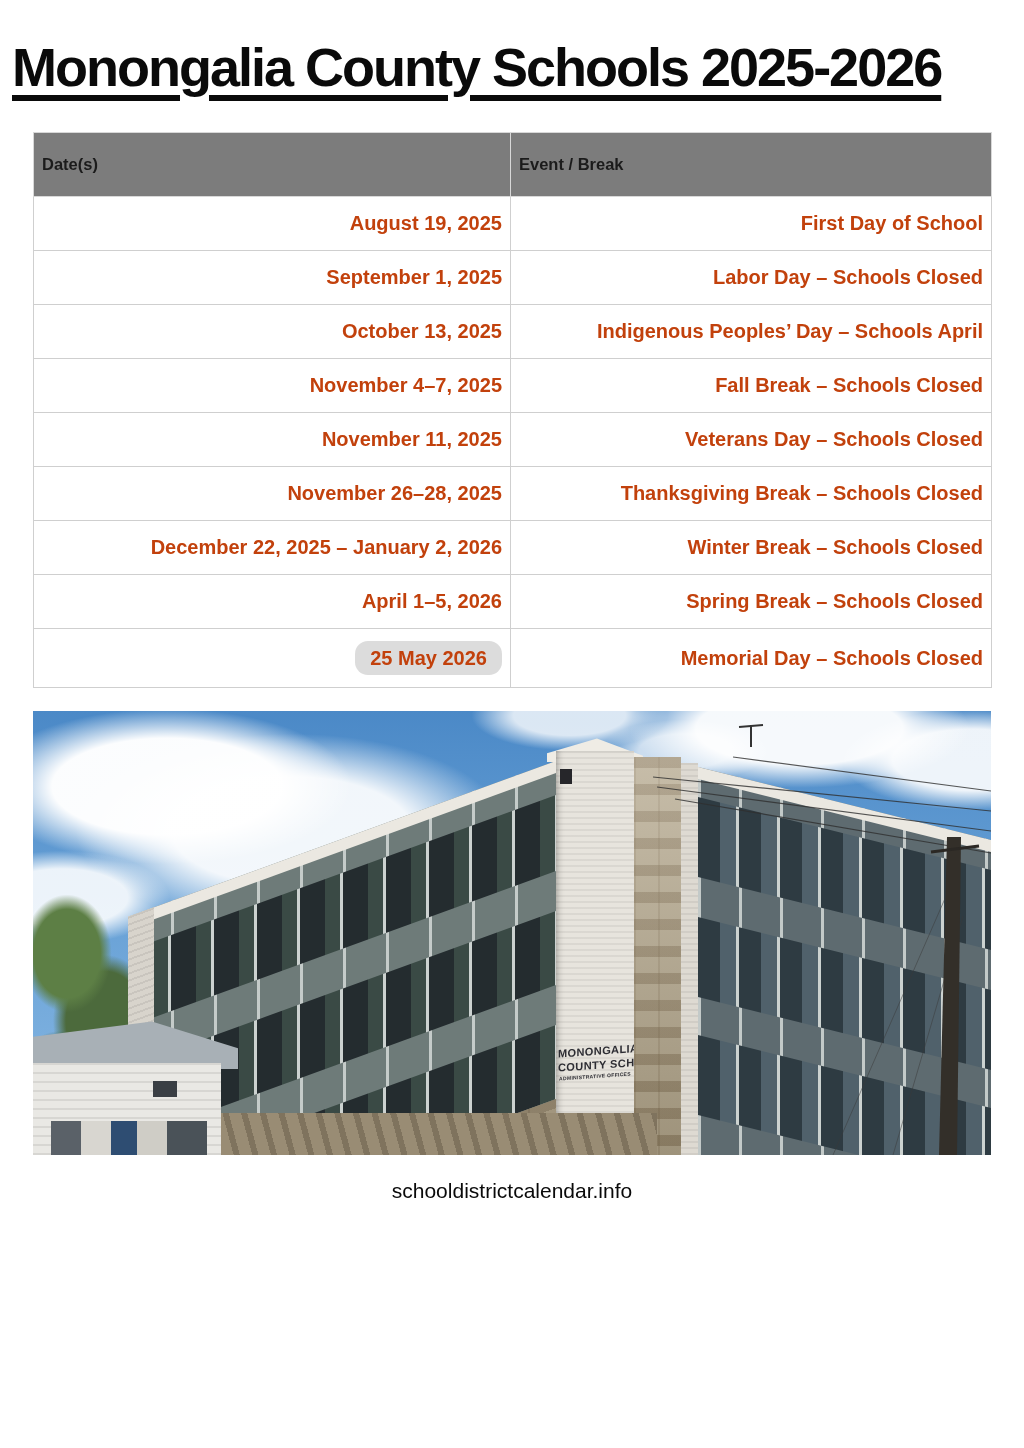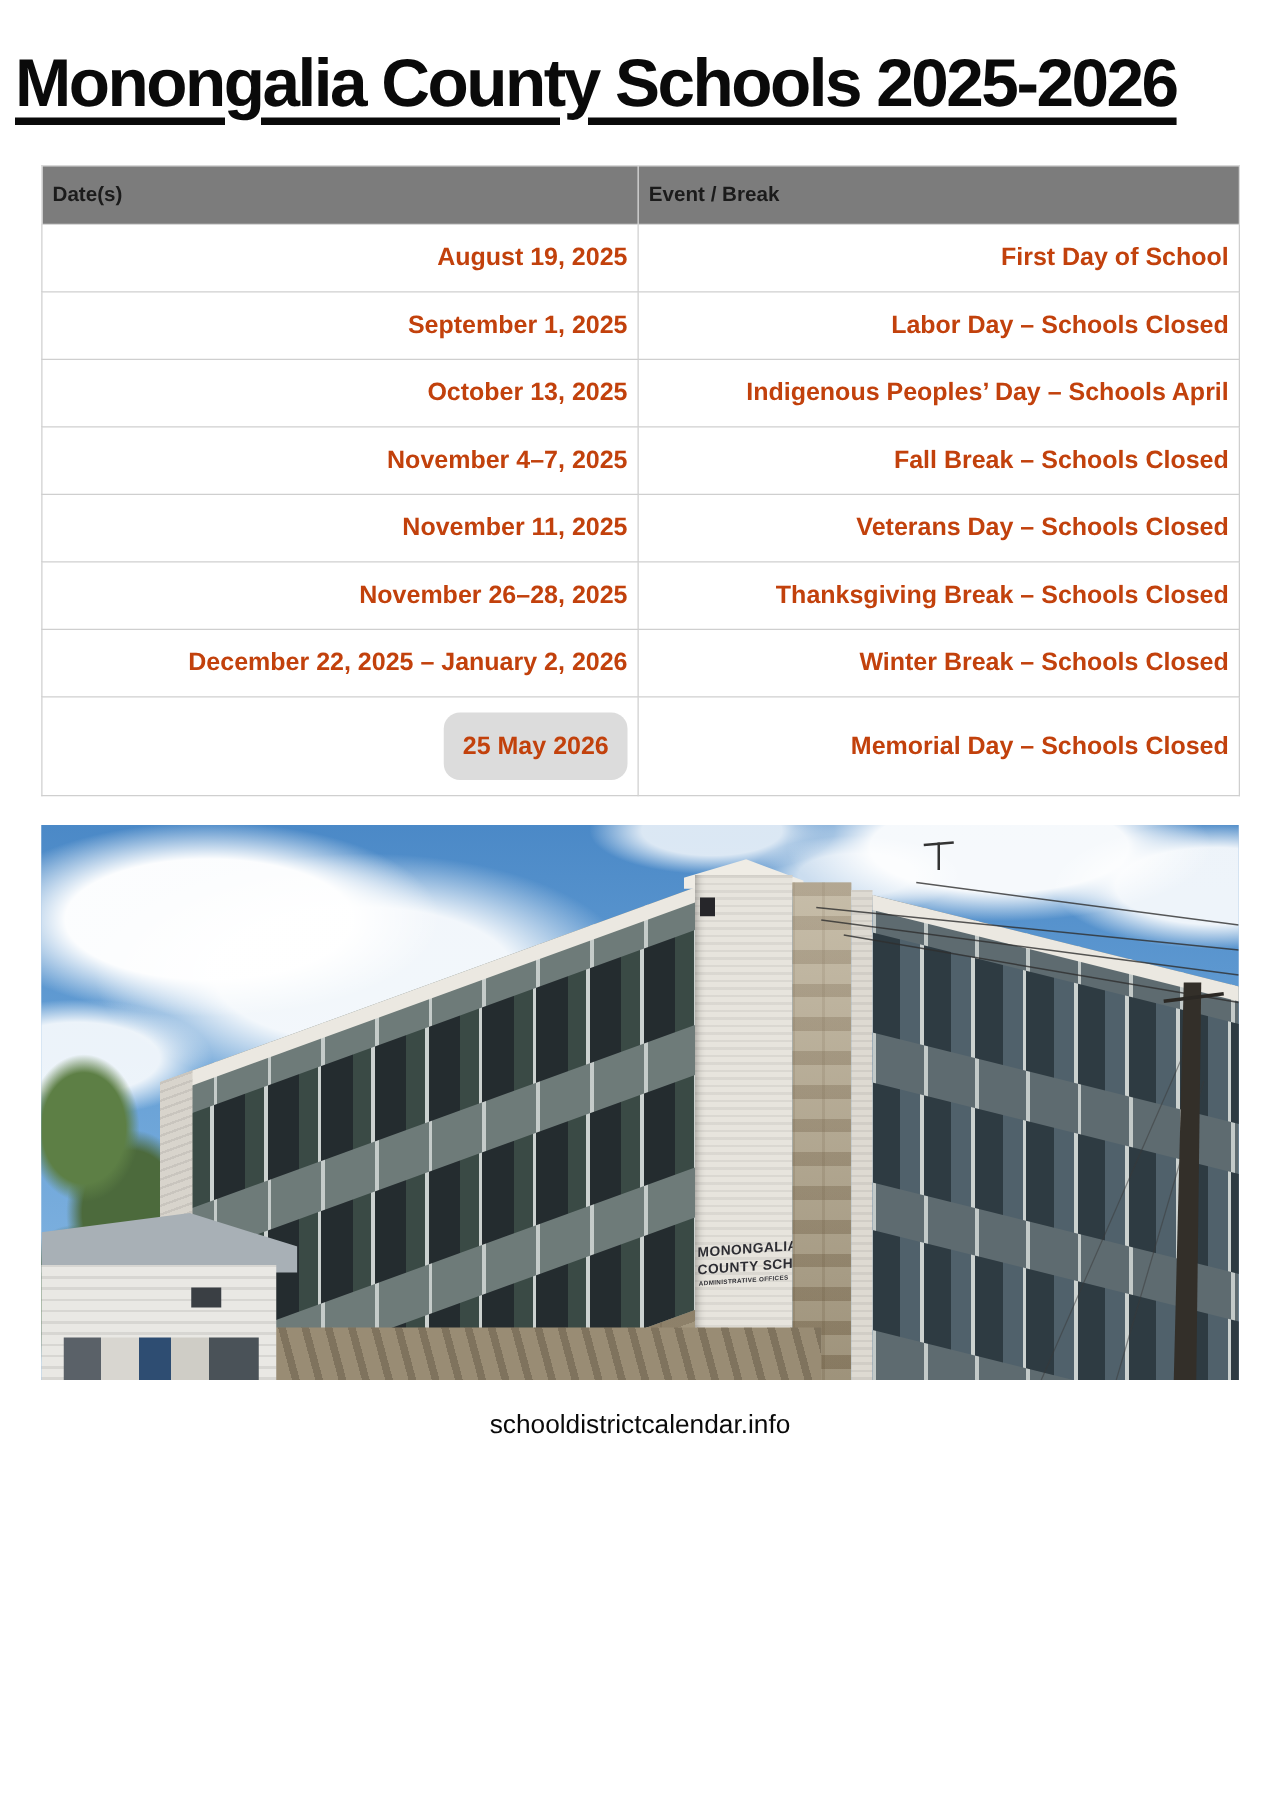--- a/index.html
+++ b/index.html
@@ -38,37 +38,37 @@
     text-align:left;
     vertical-align:middle;
     padding:12px 8px;
   }
   table.calendar th{
     background:var(--header-bg);
     color:#1b1b1b;
     font-size:16.5px;
     font-weight:bold;
     border-color:#d8d8d8;
-    height:47px;
+    height:64px;
   }
   col.date-col{width:477px;}
   col.event-col{width:481px;}
   table.calendar td{
     font-size:20px;
     font-weight:bold;
     color:#c2410c;
     line-height:1.42;
     height:54px;
     text-align:right;
   }
   .pill{
     display:inline-block;
     background:var(--pill-bg);
     border-radius:13px;
-    padding:13px 15px;
+    padding:3px 15px;
   }
   
   .photo{
     position:relative;
     margin:23px 33px 0;
     width:958px;height:444px;
     overflow:hidden;
     background-image:
       radial-gradient(ellipse 250px 105px at 14% 17%, rgba(255,255,255,.98) 0 46%, rgba(255,255,255,0) 74%),
       radial-gradient(ellipse 300px 135px at 27% 27%, rgba(255,255,255,.92) 0 40%, rgba(255,255,255,0) 72%),
@@ -205,20 +205,24 @@
     <td><span>Thanksgiving Break – Schools Closed</span></td>
   </tr>
 
   <tr>
     <td><span>December 22, 2025 – January 2, 2026</span></td>
     <td><span>Winter Break – Schools Closed</span></td>
   </tr>
 
 
 
+  <tr>
+    <td><span>April 1–5, 2026</span></td>
+    <td><span>Spring Break – Schools Closed</span></td>
+  </tr>
 
   <tr>
     <td><span class="pill">25 May 2026</span></td>
     <td><span>Memorial Day – Schools Closed</span></td>
   </tr>
 
 </tbody>
 </table>
 
 <div class="photo">

